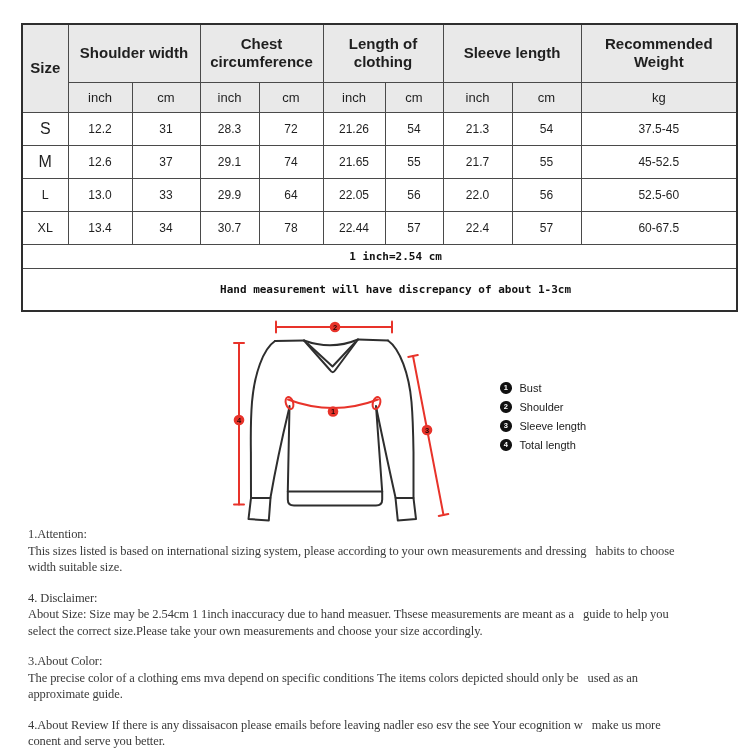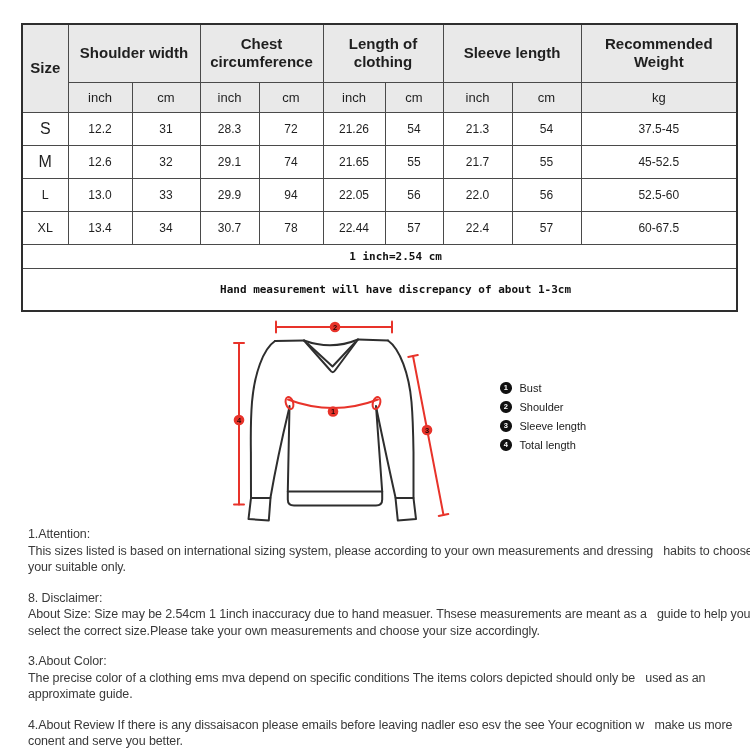--- a/index.html
+++ b/index.html
@@ -38,21 +38,21 @@
   .legend-item{display:flex;align-items:center;margin-bottom:7px;}
   .legend-bullet{
     width:11.5px;height:11.5px;border-radius:50%;background:#111111;color:#ffffff;
     font-size:7.5px;font-weight:bold;line-height:11.5px;text-align:center;flex:0 0 auto;
   }
   .legend-label{margin-left:8px;font-size:11px;color:#1b1b1b;white-space:nowrap;}
   
   .notes{position:absolute;left:28px;top:520px;width:714px;padding-top:6px;color:#3a3a3a;}
   .note-section{margin-bottom:14px;}
   .note-heading,.note-line{
-    font-size:12.5px;line-height:16.5px;letter-spacing:-0.1px;white-space:pre;
+    font-size:12.5px;line-height:16.5px;letter-spacing:-0.1px;white-space:pre;font-family:Liberation Serif, serif;
   }
   .marker-num{font-size:7.5px;font-weight:bold;fill:#260808;font-family:"Liberation Sans",sans-serif;}
 </style>
 </head>
 <body>
 
 <table class="size-table">
   <colgroup>
     <col style="width:46px">
       <col style="width:64px">
@@ -95,35 +95,35 @@
       <td>72</td>
       <td>21.26</td>
       <td>54</td>
       <td>21.3</td>
       <td>54</td>
       <td>37.5-45</td>
     </tr>
     <tr class="r-data">
       <td class="size-cell">M</td>
       <td>12.6</td>
-      <td>32</td>
+      <td>37</td>
       <td>29.1</td>
       <td>74</td>
       <td>21.65</td>
       <td>55</td>
       <td>21.7</td>
       <td>55</td>
       <td>45-52.5</td>
     </tr>
     <tr class="r-data small-size">
       <td class="size-cell">L</td>
       <td>13.0</td>
       <td>33</td>
       <td>29.9</td>
-      <td>94</td>
+      <td>64</td>
       <td>22.05</td>
       <td>56</td>
       <td>22.0</td>
       <td>56</td>
       <td>52.5-60</td>
     </tr>
     <tr class="r-data small-size">
       <td class="size-cell">XL</td>
       <td>13.4</td>
       <td>34</td>
@@ -208,24 +208,24 @@
   <div class="legend-item">
     <span class="legend-bullet">4</span>
     <span class="legend-label">Total length</span>
   </div>
 </div>
 
 <div class="notes">
   <div class="note-section">
     <div class="note-heading">1.Attention:</div>
     <div class="note-line">This sizes listed is based on international sizing system, please according to your own measurements and dressing   habits to choose</div>
-    <div class="note-line">your suitable only.</div>
-  </div>
-  <div class="note-section">
-    <div class="note-heading">8. Disclaimer:</div>
+    <div class="note-line">width suitable size.</div>
+  </div>
+  <div class="note-section">
+    <div class="note-heading">4. Disclaimer:</div>
     <div class="note-line">About Size: Size may be 2.54cm 1 1inch inaccuracy due to hand measuer. Thsese measurements are meant as a   guide to help you</div>
     <div class="note-line">select the correct size.Please take your own measurements and choose your size accordingly.</div>
   </div>
   <div class="note-section">
     <div class="note-heading">3.About Color:</div>
     <div class="note-line">The precise color of a clothing ems mva depend on specific conditions The items colors depicted should only be   used as an</div>
     <div class="note-line">approximate guide.</div>
   </div>
   <div class="note-section">
     <div class="note-line">4.About Review If there is any dissaisacon please emails before leaving nadler eso esv the see Your ecognition w   make us more</div>

